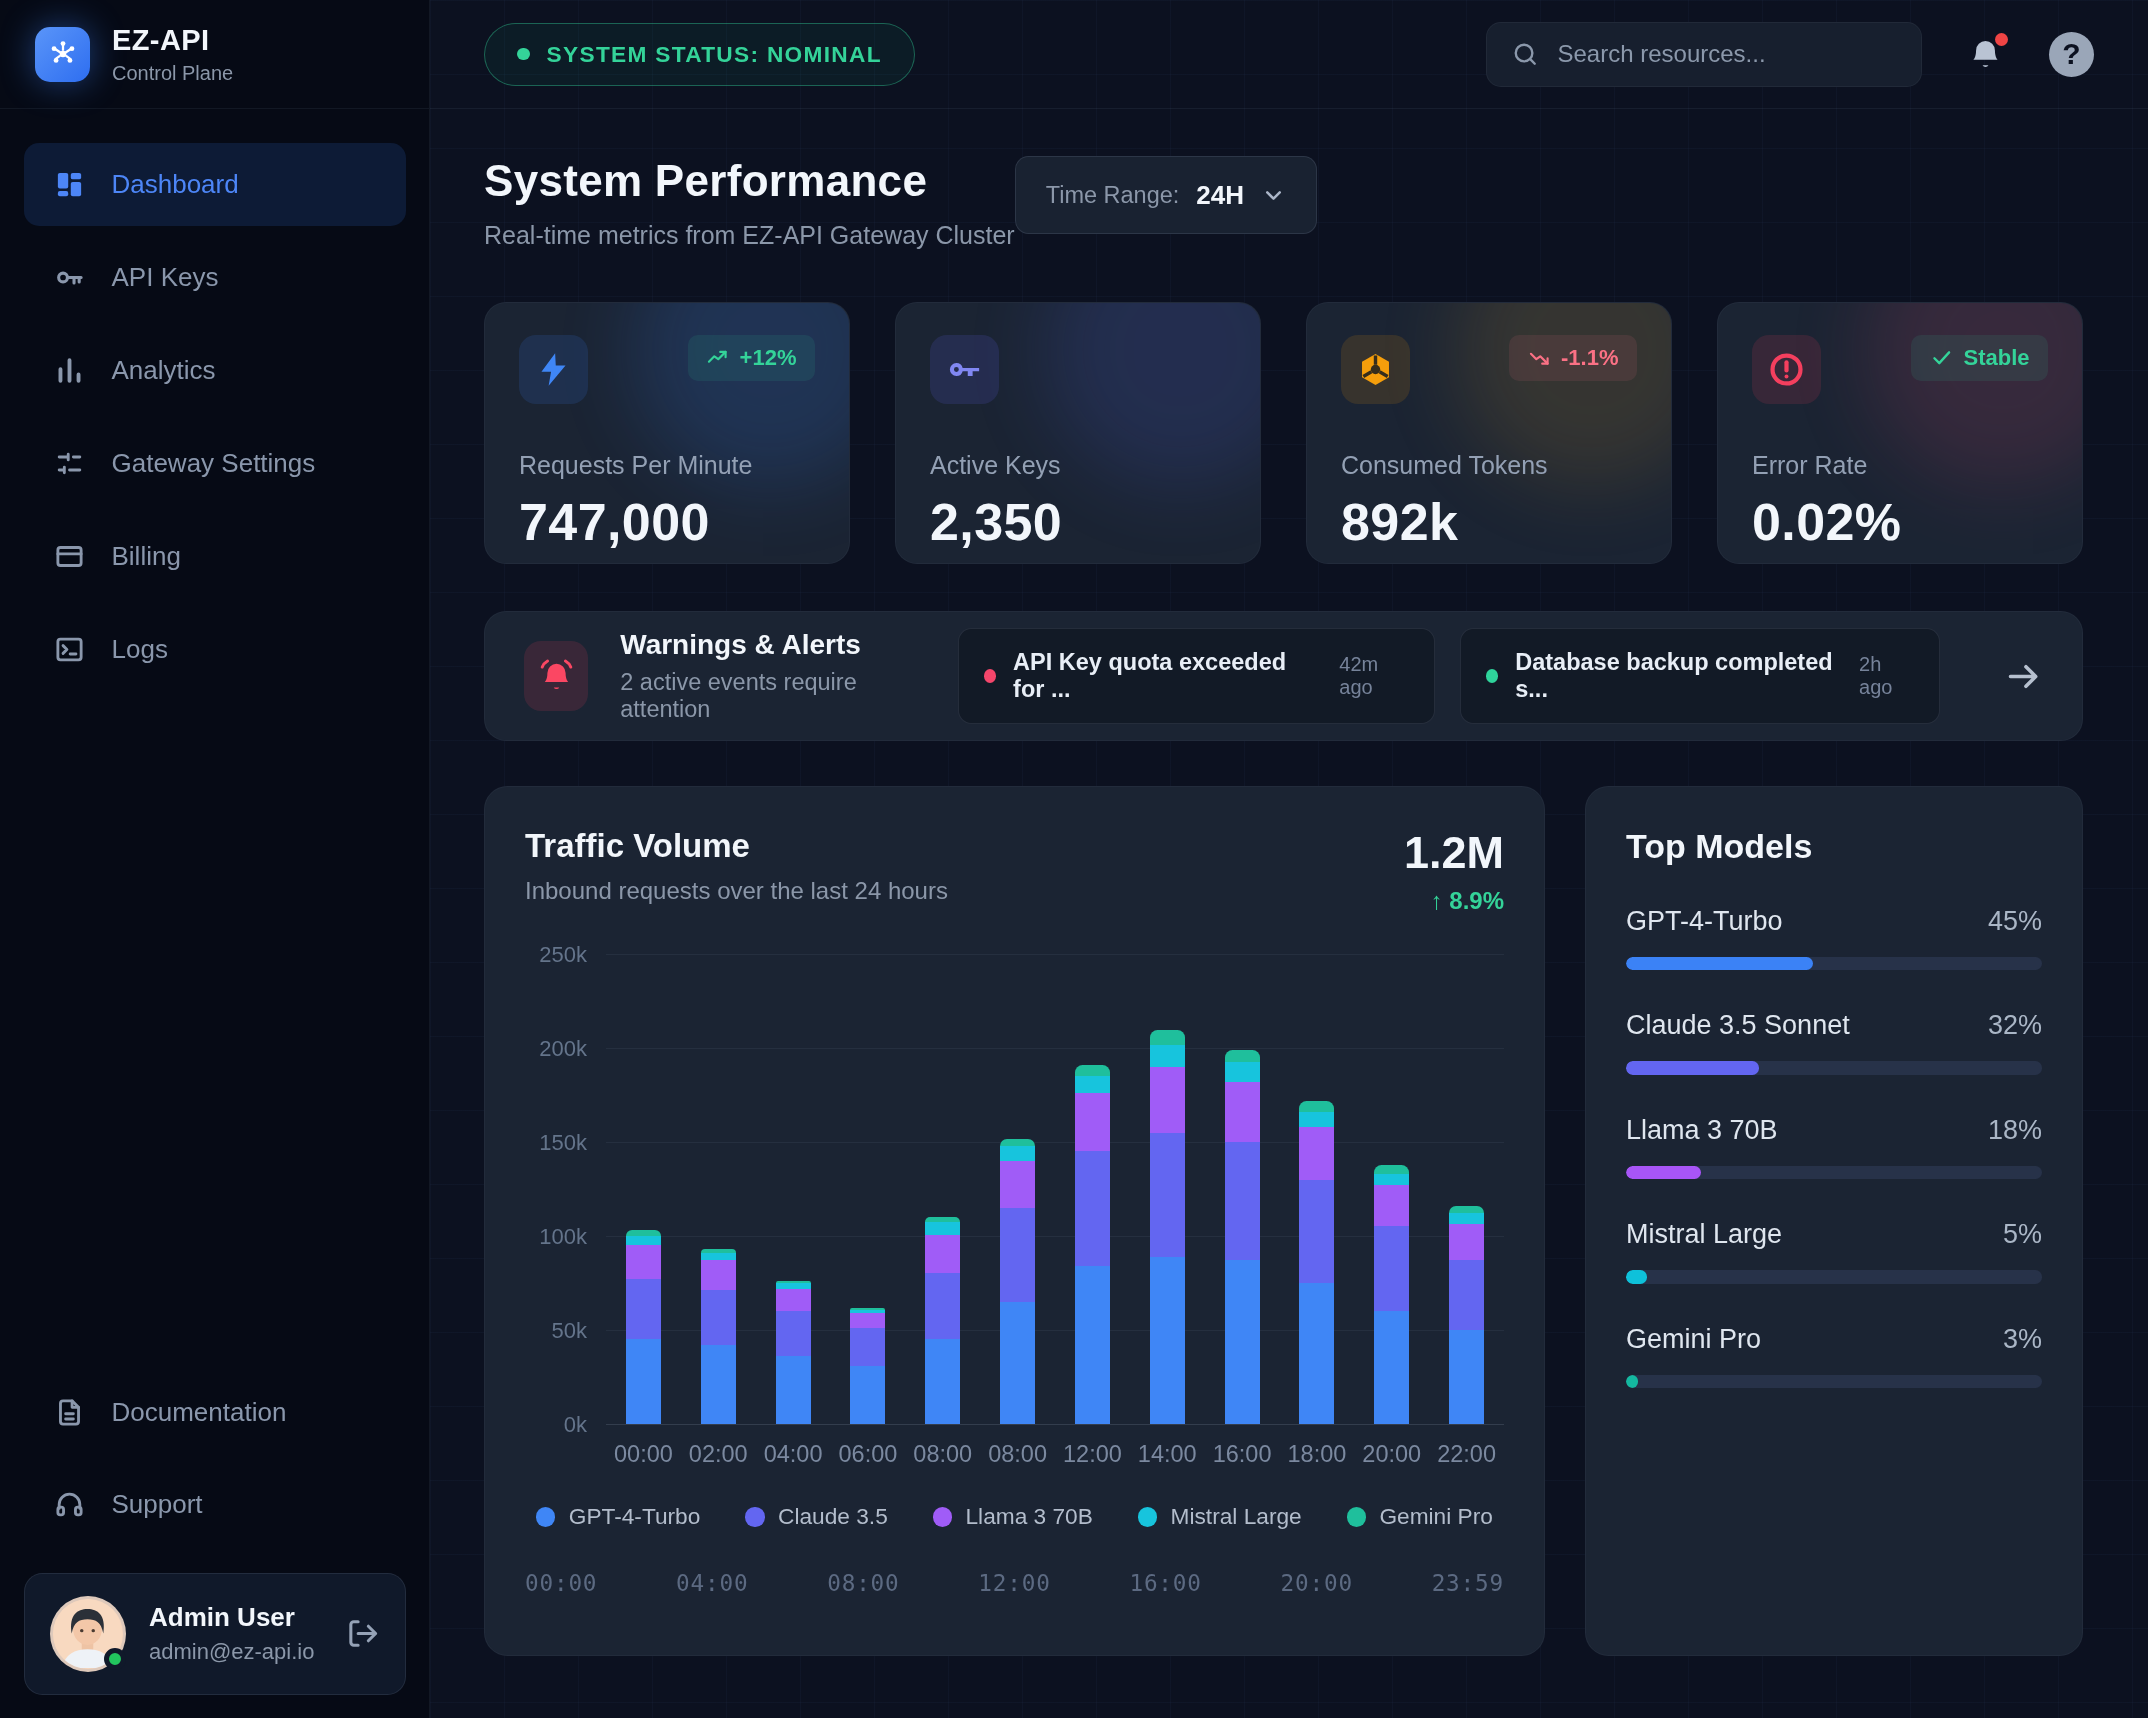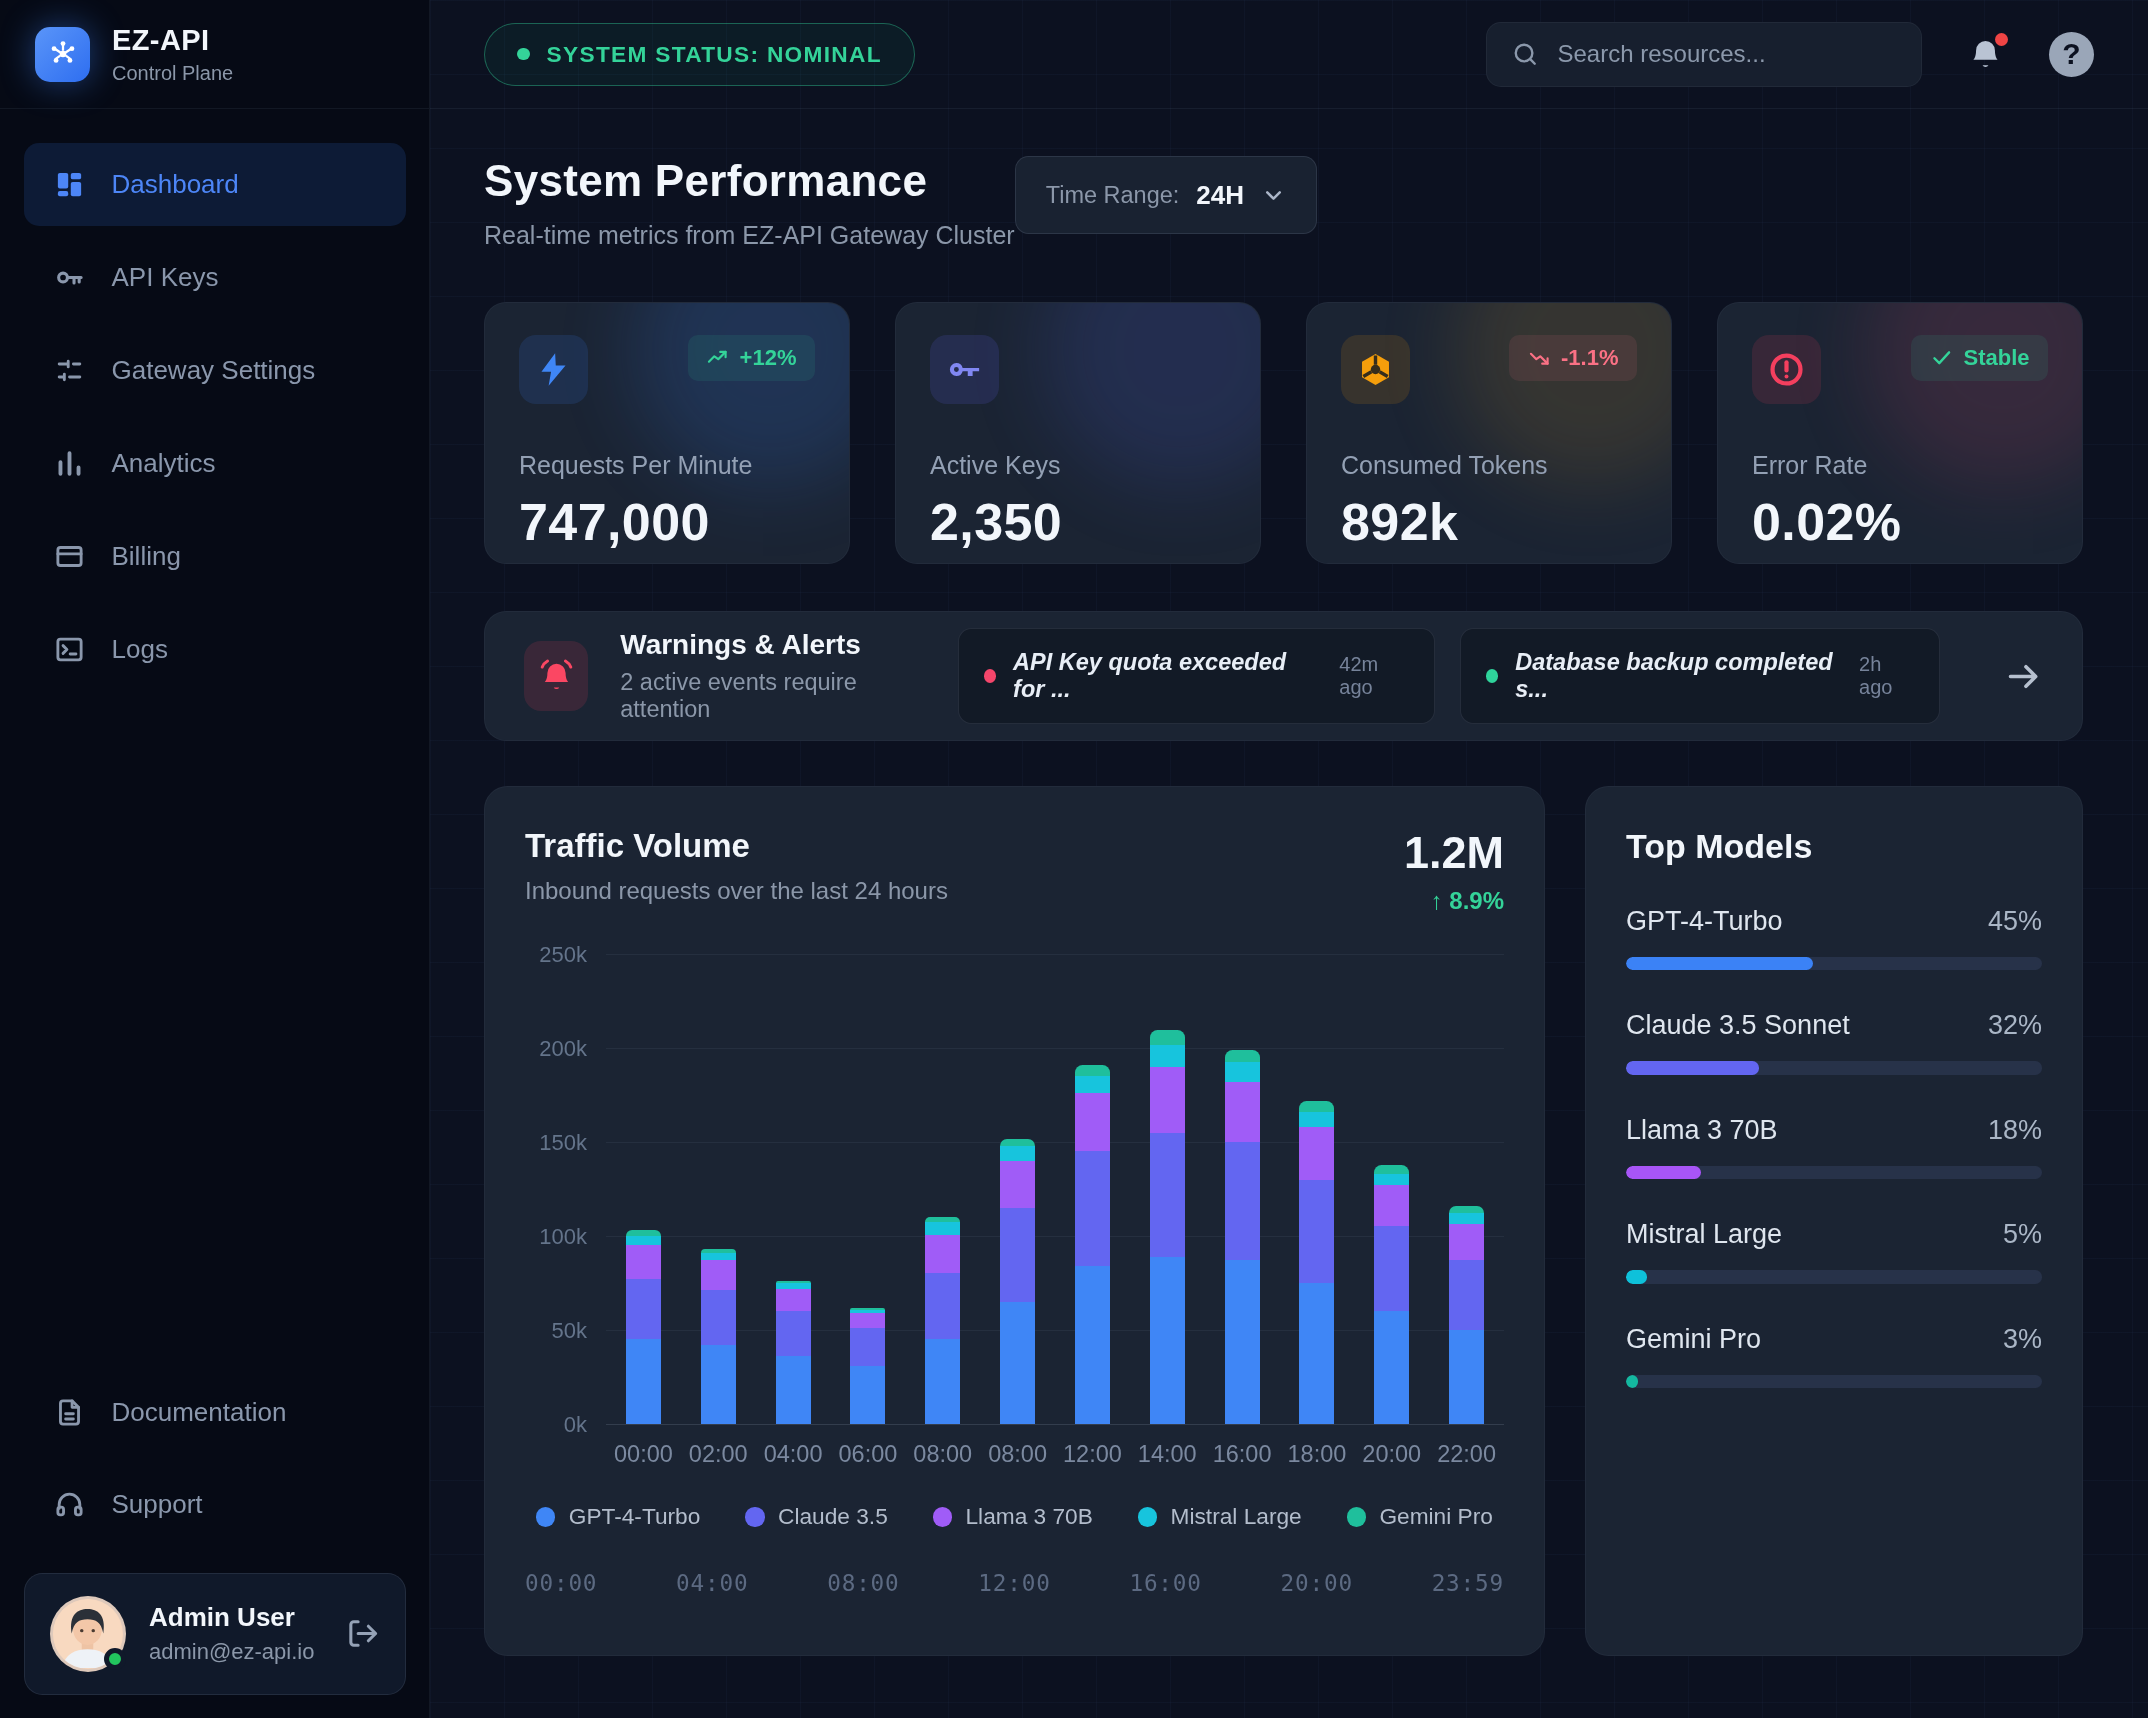--- a/index.html
+++ b/index.html
@@ -99,21 +99,21 @@
             padding:0 39px; height:130px; display:flex; align-items:center; gap:32px; }
   .alert-icon-box { width:70px; height:70px; border-radius:17px; background:rgba(244,63,94,.14);
                     color:#fb4763; display:flex; align-items:center; justify-content:center; }
   .alert-icon-box svg { width:39px; height:39px; }
   .alerts-title { font-size:28px; font-weight:700; }
   .alerts-sub { font-size:23.5px; color:#8b97a9; margin-top:8.4px; }
   .chips { margin-left:auto; display:flex; gap:25px; }
   .chip { display:flex; align-items:center; gap:17px; background:rgba(10,15,26,.5);
           border:0.8px solid rgba(148,163,184,.15); border-radius:13.4px; padding:20px 25px; cursor:pointer; }
   .chip-dot { width:13.4px; height:13.4px; border-radius:50%; }
-  .chip-text { font-size:23.5px; font-weight:600; color:#e8eef6;font-style:italic; }
+  .chip-text { font-size:23.5px; font-weight:600; color:#e8eef6; }
   .chip-time { font-size:20px; color:#76839a; margin-left:6.7px; }
   .alerts-arrow { margin-left:32px; color:#b6c0cf; cursor:pointer; }
 
   
   .charts { display:grid; grid-template-columns:1fr 498px; gap:40px; margin-top:45px; padding-bottom:54px; }
   .panel { background:#1b2433; border:0.8px solid rgba(148,163,184,.06); border-radius:23.5px; padding:40px; height:870px; }
   .chart-head { display:flex; justify-content:space-between; align-items:flex-start; }
   .chart-title { font-size:33px; font-weight:700; }
   .chart-sub { font-size:24px; color:#8b97a9; margin-top:11.7px; }
   .chart-total { font-size:45px; font-weight:800; text-align:right; }
@@ -190,33 +190,33 @@
       <span>
         <svg viewBox="0 0 24 24" fill="none" stroke="currentColor" stroke-width="2.4" stroke-linecap="round">
           <circle cx="7" cy="12" r="3.4"></circle>
             <path d="M10.4 12H21M15.5 12v4.2M19.5 12v3.4"></path>
         </svg>
         </span>
       <span>API Keys</span>
     </div>
     <div class="nav-item">
       <span>
+        <svg viewBox="0 0 24 24" fill="none" stroke="currentColor" stroke-width="3" stroke-linecap="round">
+          <path d="M5 11v9M12 4v16M19 15v5"></path>
+        </svg>
+        </span>
+      <span>Analytics</span>
+    </div>
+    <div class="nav-item">
+      <span>
         <svg viewBox="0 0 24 24" fill="none" stroke="currentColor" stroke-width="2.2" stroke-linecap="round">
           <path d="M4 7h7M15 7h5M4 17h4M12 17h8M11 4.8v4.4M8 14.8v4.4"></path>
         </svg>
         </span>
       <span>Gateway Settings</span>
-    </div>
-    <div class="nav-item">
-      <span>
-        <svg viewBox="0 0 24 24" fill="none" stroke="currentColor" stroke-width="3" stroke-linecap="round">
-          <path d="M5 11v9M12 4v16M19 15v5"></path>
-        </svg>
-        </span>
-      <span>Analytics</span>
     </div>
     <div class="nav-item">
       <span>
         <svg viewBox="0 0 24 24" fill="none" stroke="currentColor" stroke-width="2.2" stroke-linecap="round">
           <rect x="3" y="5" width="18" height="14" rx="2"></rect>
             <path d="M3 10h18"></path>
         </svg>
         </span>
       <span>Billing</span>
     </div>

